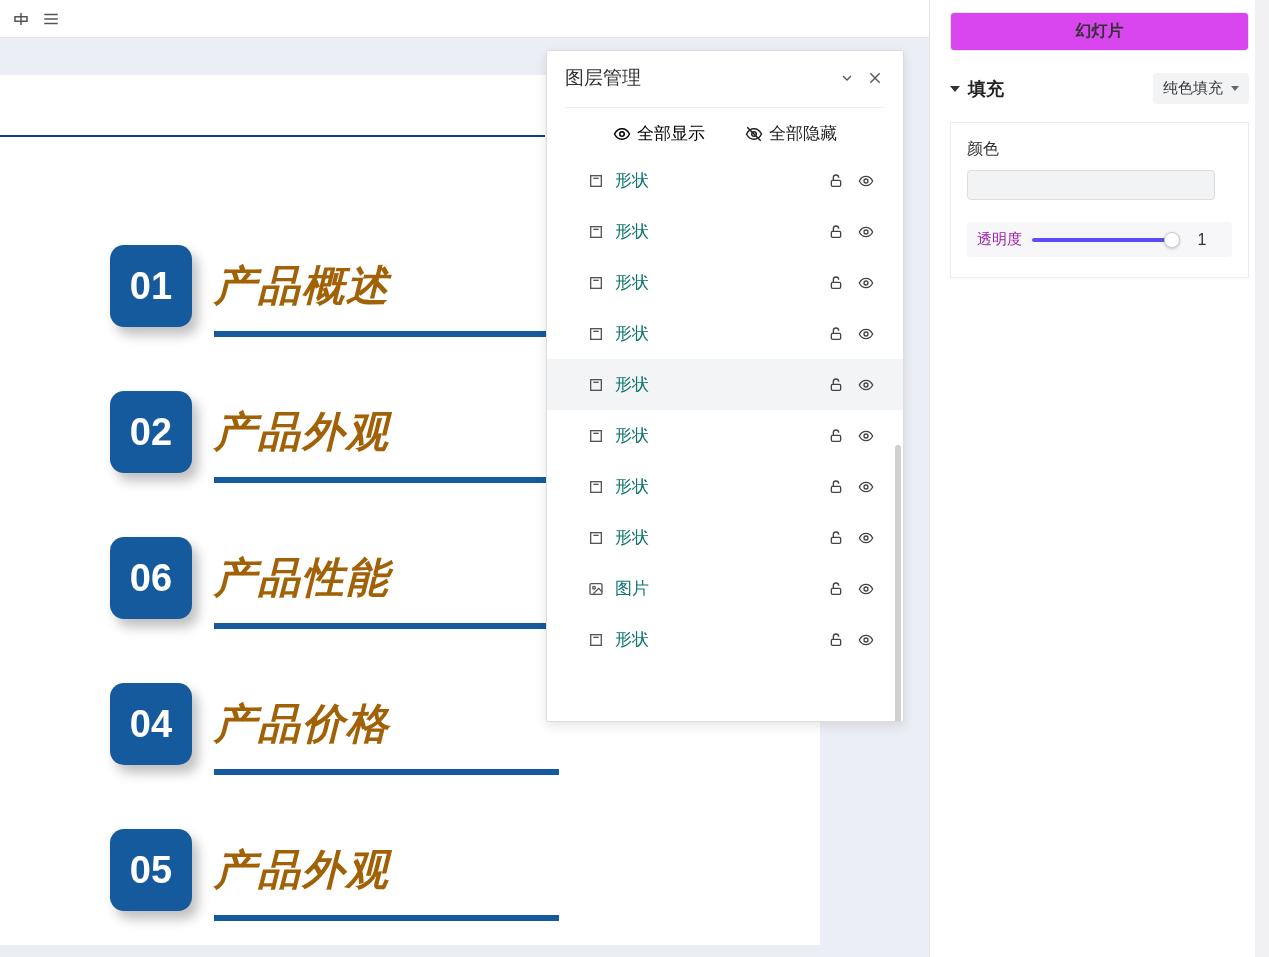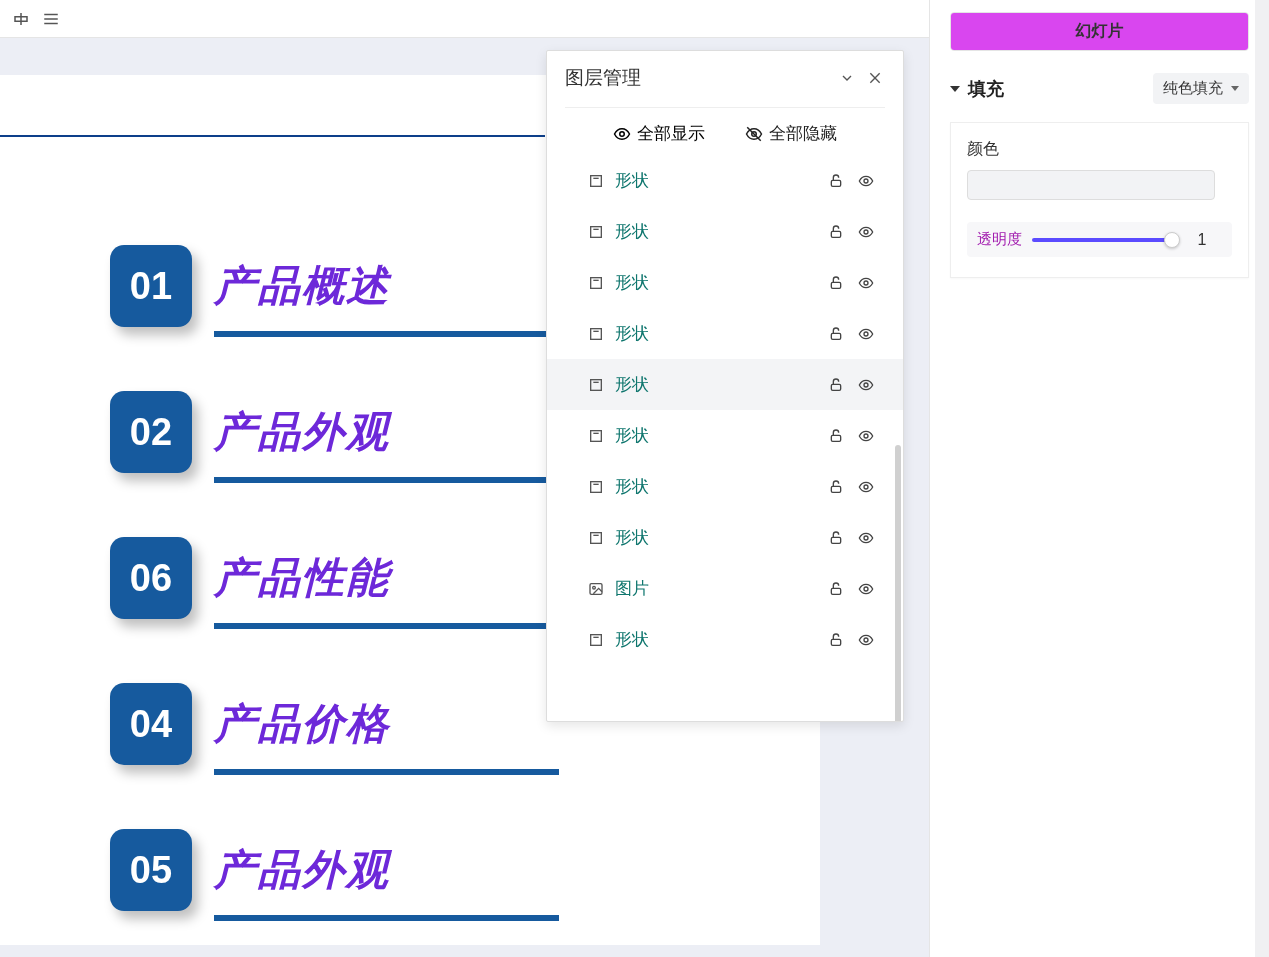--- a/index.html
+++ b/index.html
@@ -78,21 +78,21 @@
     border-radius: 14px;
     color: #fff;
     font-weight: 700;
     font-size: 38px;
     display:flex;
     align-items:center;
     justify-content:center;
     box-shadow: 6px 8px 12px rgba(0,0,0,0.25);
   }
   .toc-label {
-    color: #6d28d9;
+    color: #a16207;
     font-size: 42px;
     font-weight: 700;
     font-style: italic;
     letter-spacing: 2px;
   }
   .toc-rule {
     position:absolute;
     left: 104px;
     bottom: -10px;
     width: 345px;

